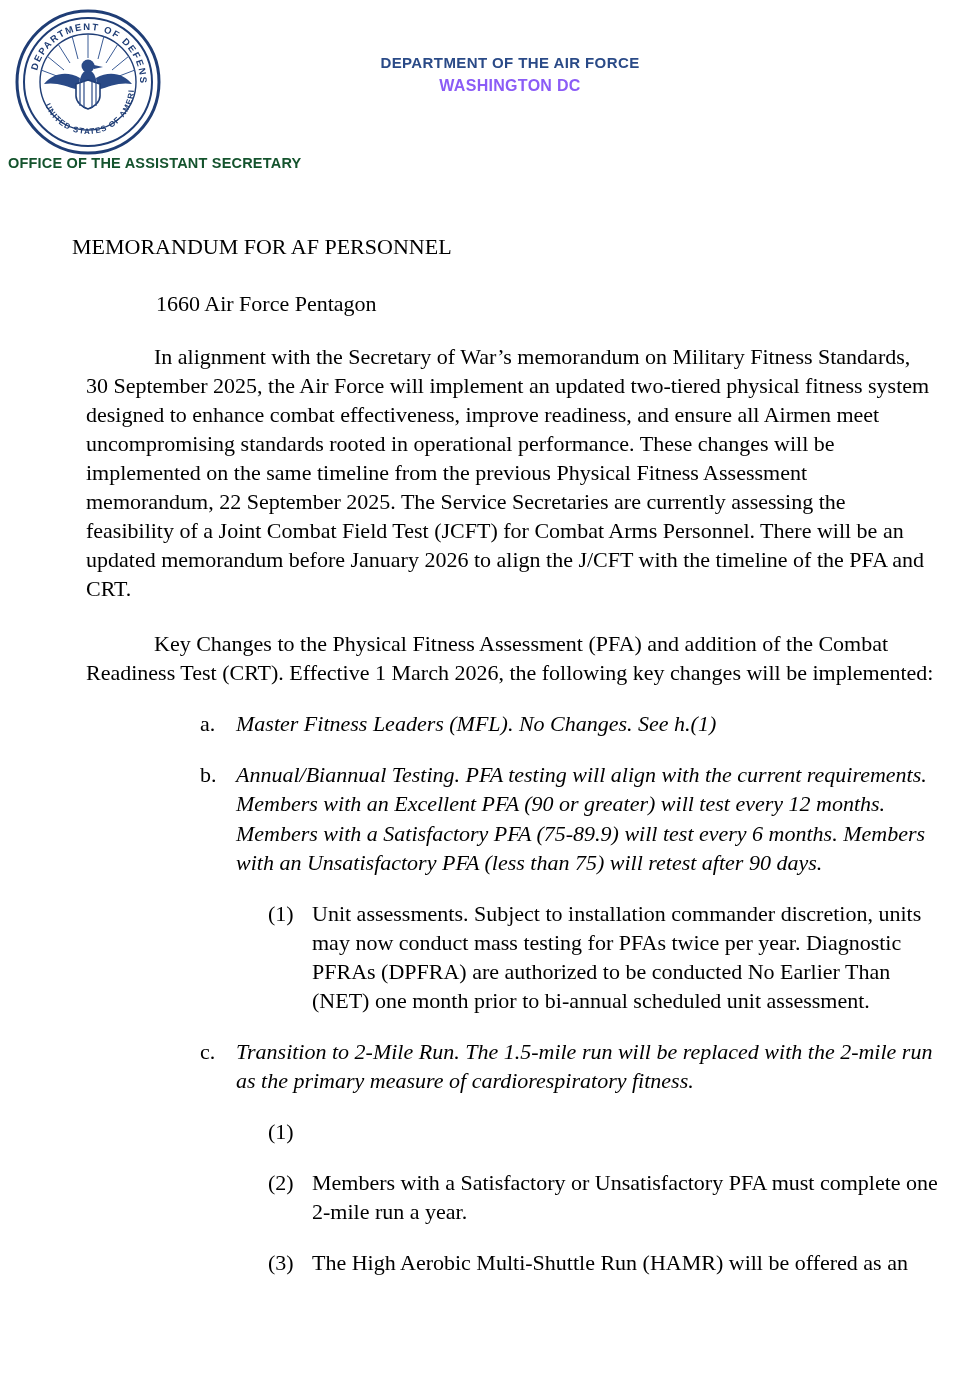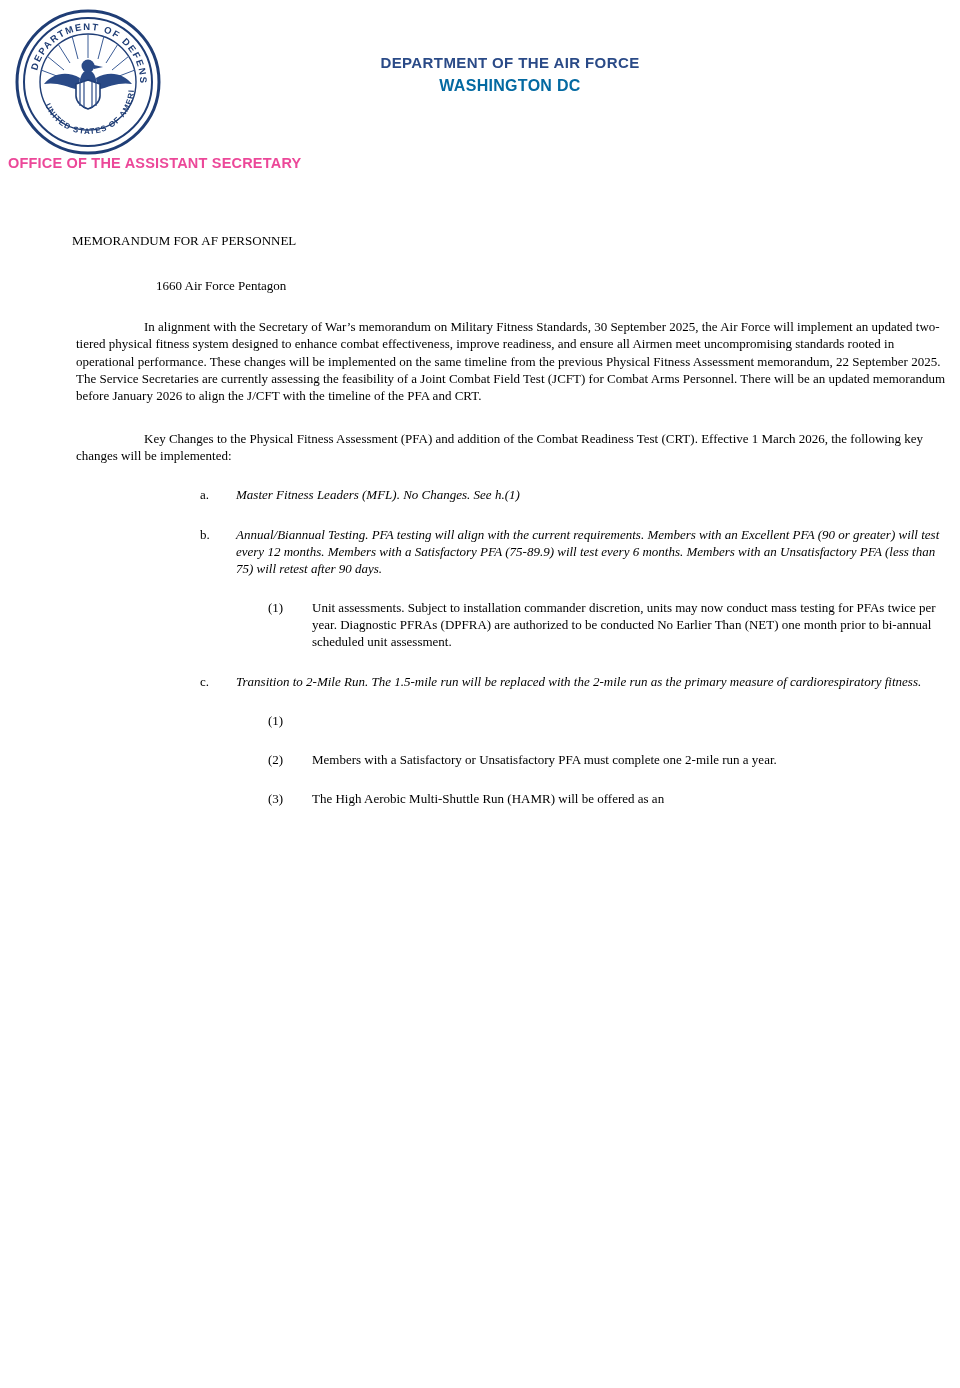--- a/index.html
+++ b/index.html
@@ -44,48 +44,48 @@
     font-weight: bold;
     font-size: 15px;
     letter-spacing: 0.4px;
     color: #2a4a87;
   }
   .lh-sub {
     font-family: "Liberation Sans", sans-serif;
     font-weight: bold;
     font-size: 16px;
     letter-spacing: 0.3px;
-    color: #0369a1;
+    color: #8b5cf6;
     margin-top: 6px;
   }
   .office-line {
     position: absolute;
     left: 8px;
     top: 155px;
     font-family: "Liberation Sans", sans-serif;
     font-weight: bold;
     font-size: 14.5px;
     letter-spacing: 0.2px;
-    color: #ec4899;
+    color: #14532d;
   }
 
   
   .body {
     padding: 0 10px 0 72px;
-    font-size: 13px;
+    font-size: 22px;
     line-height: 1.32;
   }
   .memo-for { margin-top: 52px; }
   .from-block { margin-top: 28px; }
   .from-line { }
   .from-indent { padding-left: 84px; }
   .subject { margin-top: 28px; max-width: 880px; }
 
   p.para {
-    margin: 4px;
+    margin: 14px;
     margin-top: 24px;
     text-indent: 68px;
     max-width: 884px;
     text-align: left;
   }
   p.para.tight { margin-top: 26px; }
 
   
   .lvl1 {
     display: flex;

